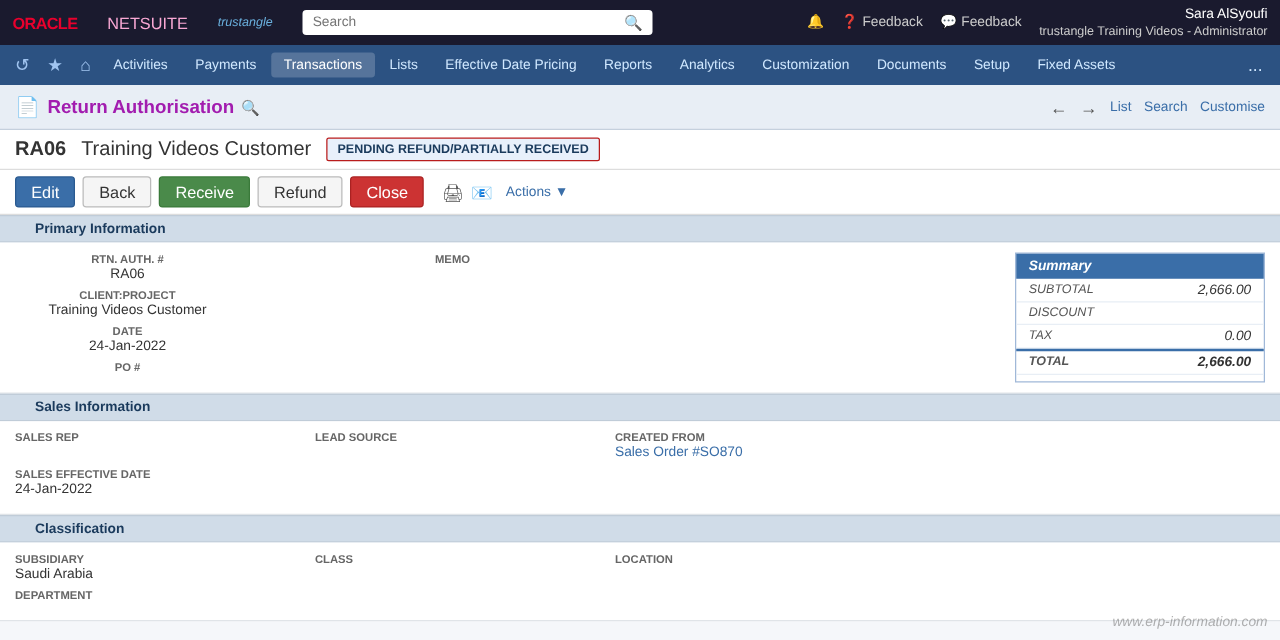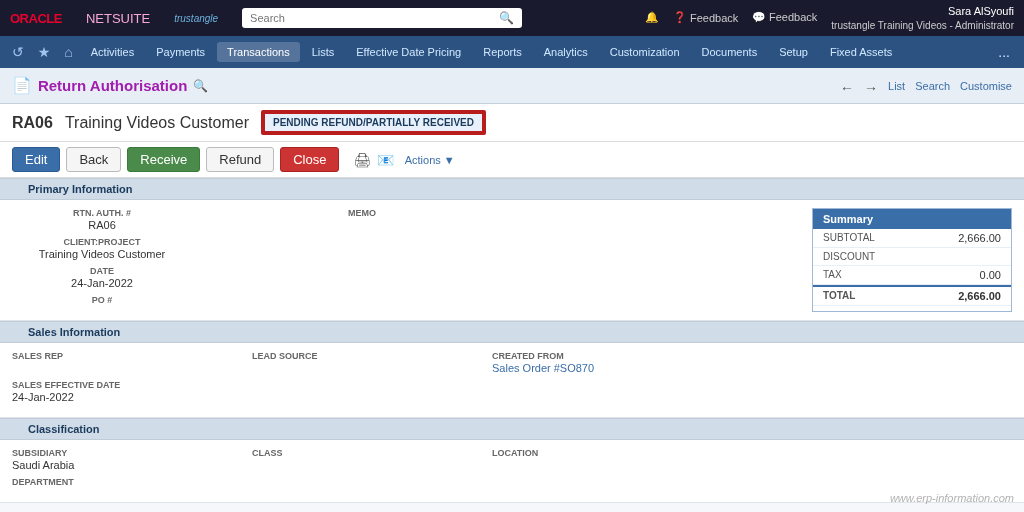--- a/index.html
+++ b/index.html
@@ -30,21 +30,21 @@
     .page-title-text { font-size: 15px; font-weight: bold; color: #a21caf; }
     .search-icon-small { color: #3a6ea8; font-size: 12px; margin-left: 6px; cursor: pointer; }
     .page-header-right { margin-left: auto; display: flex; align-items: center; gap: 10px; }
     .nav-arrow { color: #555; font-size: 14px; cursor: pointer; }
     .page-nav-link { color: #3a6ea8; font-size: 11px; cursor: pointer; text-decoration: none; }
 
     
     .record-title-bar { display: flex; align-items: center; background: #fff; padding: 6px 12px; gap: 12px; border-bottom: 1px solid #ddd; }
     .record-id { font-size: 16px; font-weight: bold; color: #333; }
     .record-name { font-size: 16px; color: #333; }
-    .status-badge { background: #e8f0fb; border: 4px solid #b91c1c; color: #1a3a5c; font-size: 10px; font-weight: bold; padding: 3px 8px; border-radius: 2px; white-space: nowrap; }
+    .status-badge { background: #e8f0fb; border: 1px solid #b91c1c; color: #1a3a5c; font-size: 10px; font-weight: bold; padding: 3px 8px; border-radius: 2px; white-space: nowrap; }
 
     
     .action-bar { display: flex; align-items: center; background: #fff; padding: 5px 12px; gap: 6px; border-bottom: 1px solid #ddd; }
     .btn { padding: 4px 12px; font-size: 13px; border: 1px solid #aaa; border-radius: 3px; cursor: pointer; }
     .btn-blue { background: #3a6ea8; color: #fff; border-color: #2a5a90; }
     .btn-white { background: #f5f5f5; color: #333; border-color: #bbb; }
     .btn-green { background: #4a8a4a; color: #fff; border-color: #3a7a3a; }
     .btn-red { background: #cc3333; color: #fff; border-color: #aa2222; }
     .action-icons { display: flex; align-items: center; gap: 6px; margin-left: 8px; color: #555; font-size: 14px; cursor: pointer; }
     .actions-dropdown { display: flex; align-items: center; gap: 3px; color: #3a6ea8; font-size: 11px; cursor: pointer; margin-left: 4px; }
@@ -57,21 +57,21 @@
     .section-header { background: #d0dce8; padding: 4px 28px; font-size: 11px; font-weight: bold; color: #1a3a5c; border-top: 1px solid #c0ccd8; border-bottom: 1px solid #c0ccd8; }
 
     .section-body { background: #fff; padding: 8px 12px; border-bottom: 1px solid #e0e4e8; }
     .form-row { display: flex; gap: 20px; margin-bottom: 6px; flex-wrap: wrap; }
     .form-field { display: flex; flex-direction: column; min-width: 180px; }
     .field-label { font-size: 9px; color: #666; text-transform: uppercase; font-weight: bold; margin-bottom: 1px; }
     .field-value { font-size: 11px; color: #333; }
     .field-value.link { color: #3a6ea8; cursor: pointer; text-decoration: none; }
 
     
-    .summary-box { border: 1px solid #a0b8d8; background: #fff; min-width: 200px; margin-left: auto; }
+    .summary-box { border: 1px solid #a0b8d8; background: #fff; min-width: 200px; margin-left: auto; font-style: italic; }
     .summary-title { background: #3a6ea8; color: #fff; font-size: 11px; font-weight: bold; padding: 4px 10px; }
     .summary-row { display: flex; justify-content: space-between; padding: 3px 10px; font-size: 11px; border-bottom: 1px solid #e8eef5; }
     .summary-row.total { font-weight: bold; border-top: 2px solid #3a6ea8; }
     .summary-label { color: #555; font-size: 10px; text-transform: uppercase; }
     .summary-value { color: #333; }
 
     .primary-body { display: flex; gap: 20px; }
     .primary-fields { flex: 1; text-align: center; }
 
     

